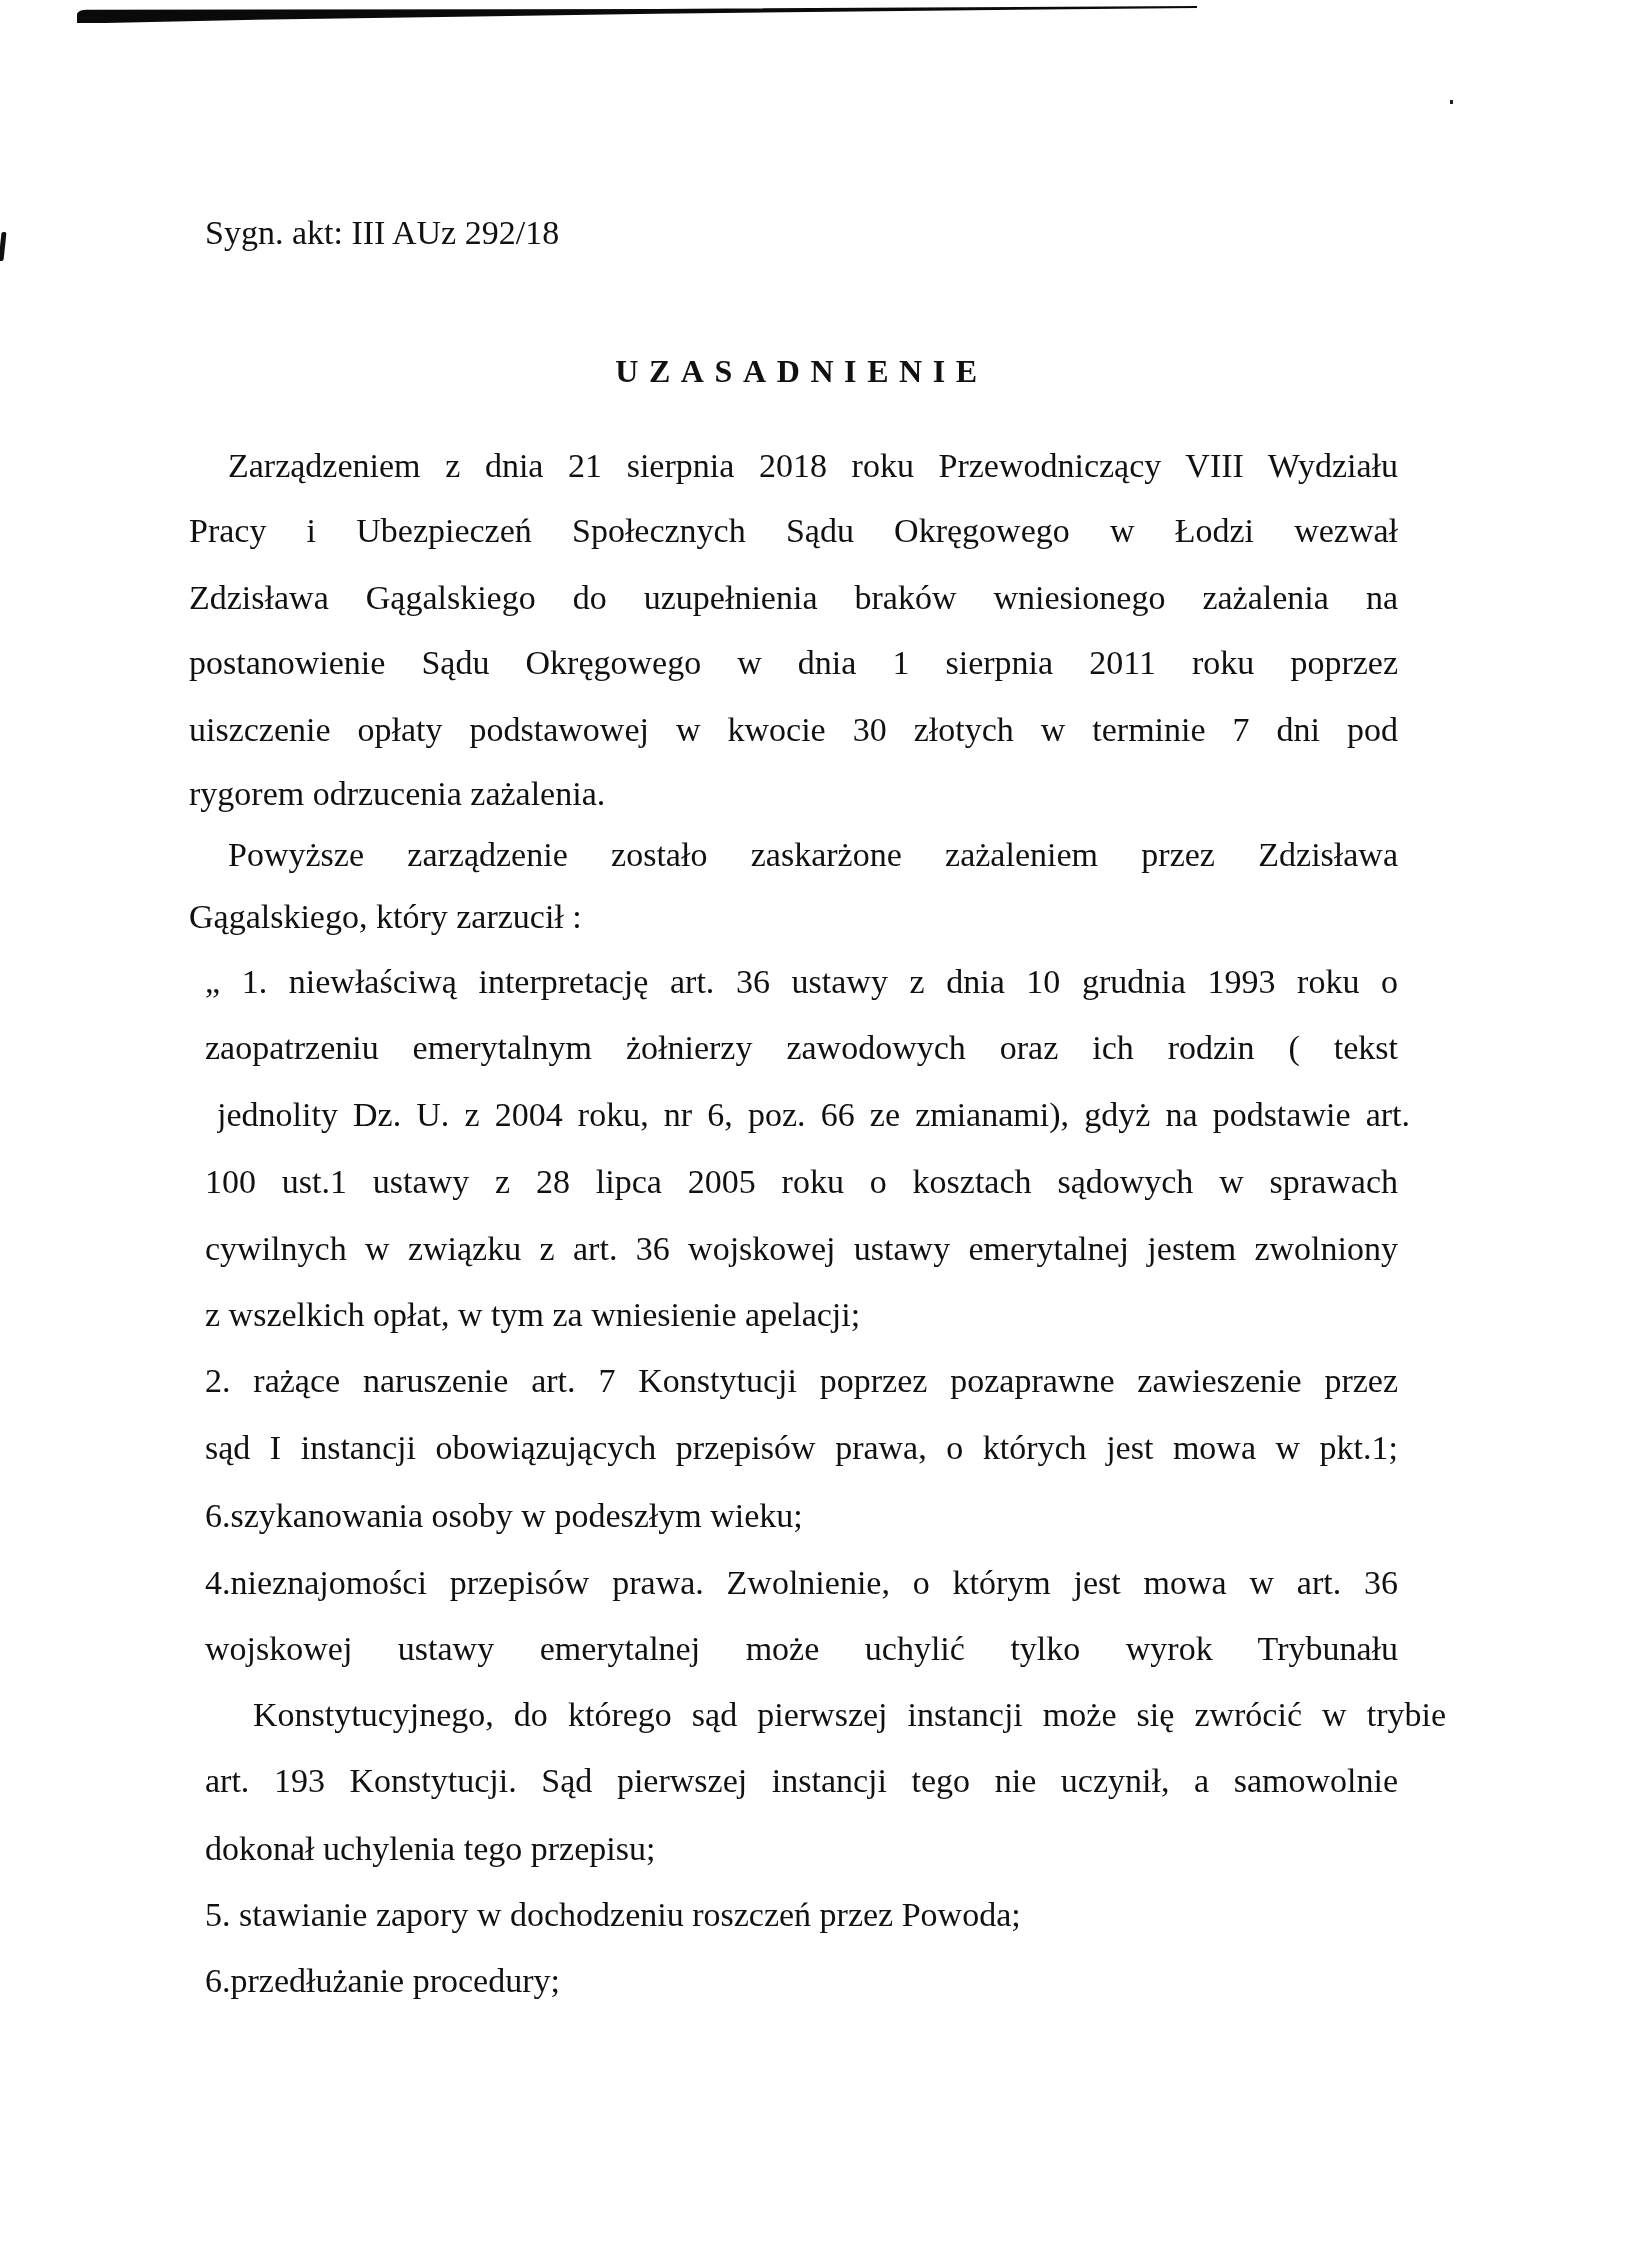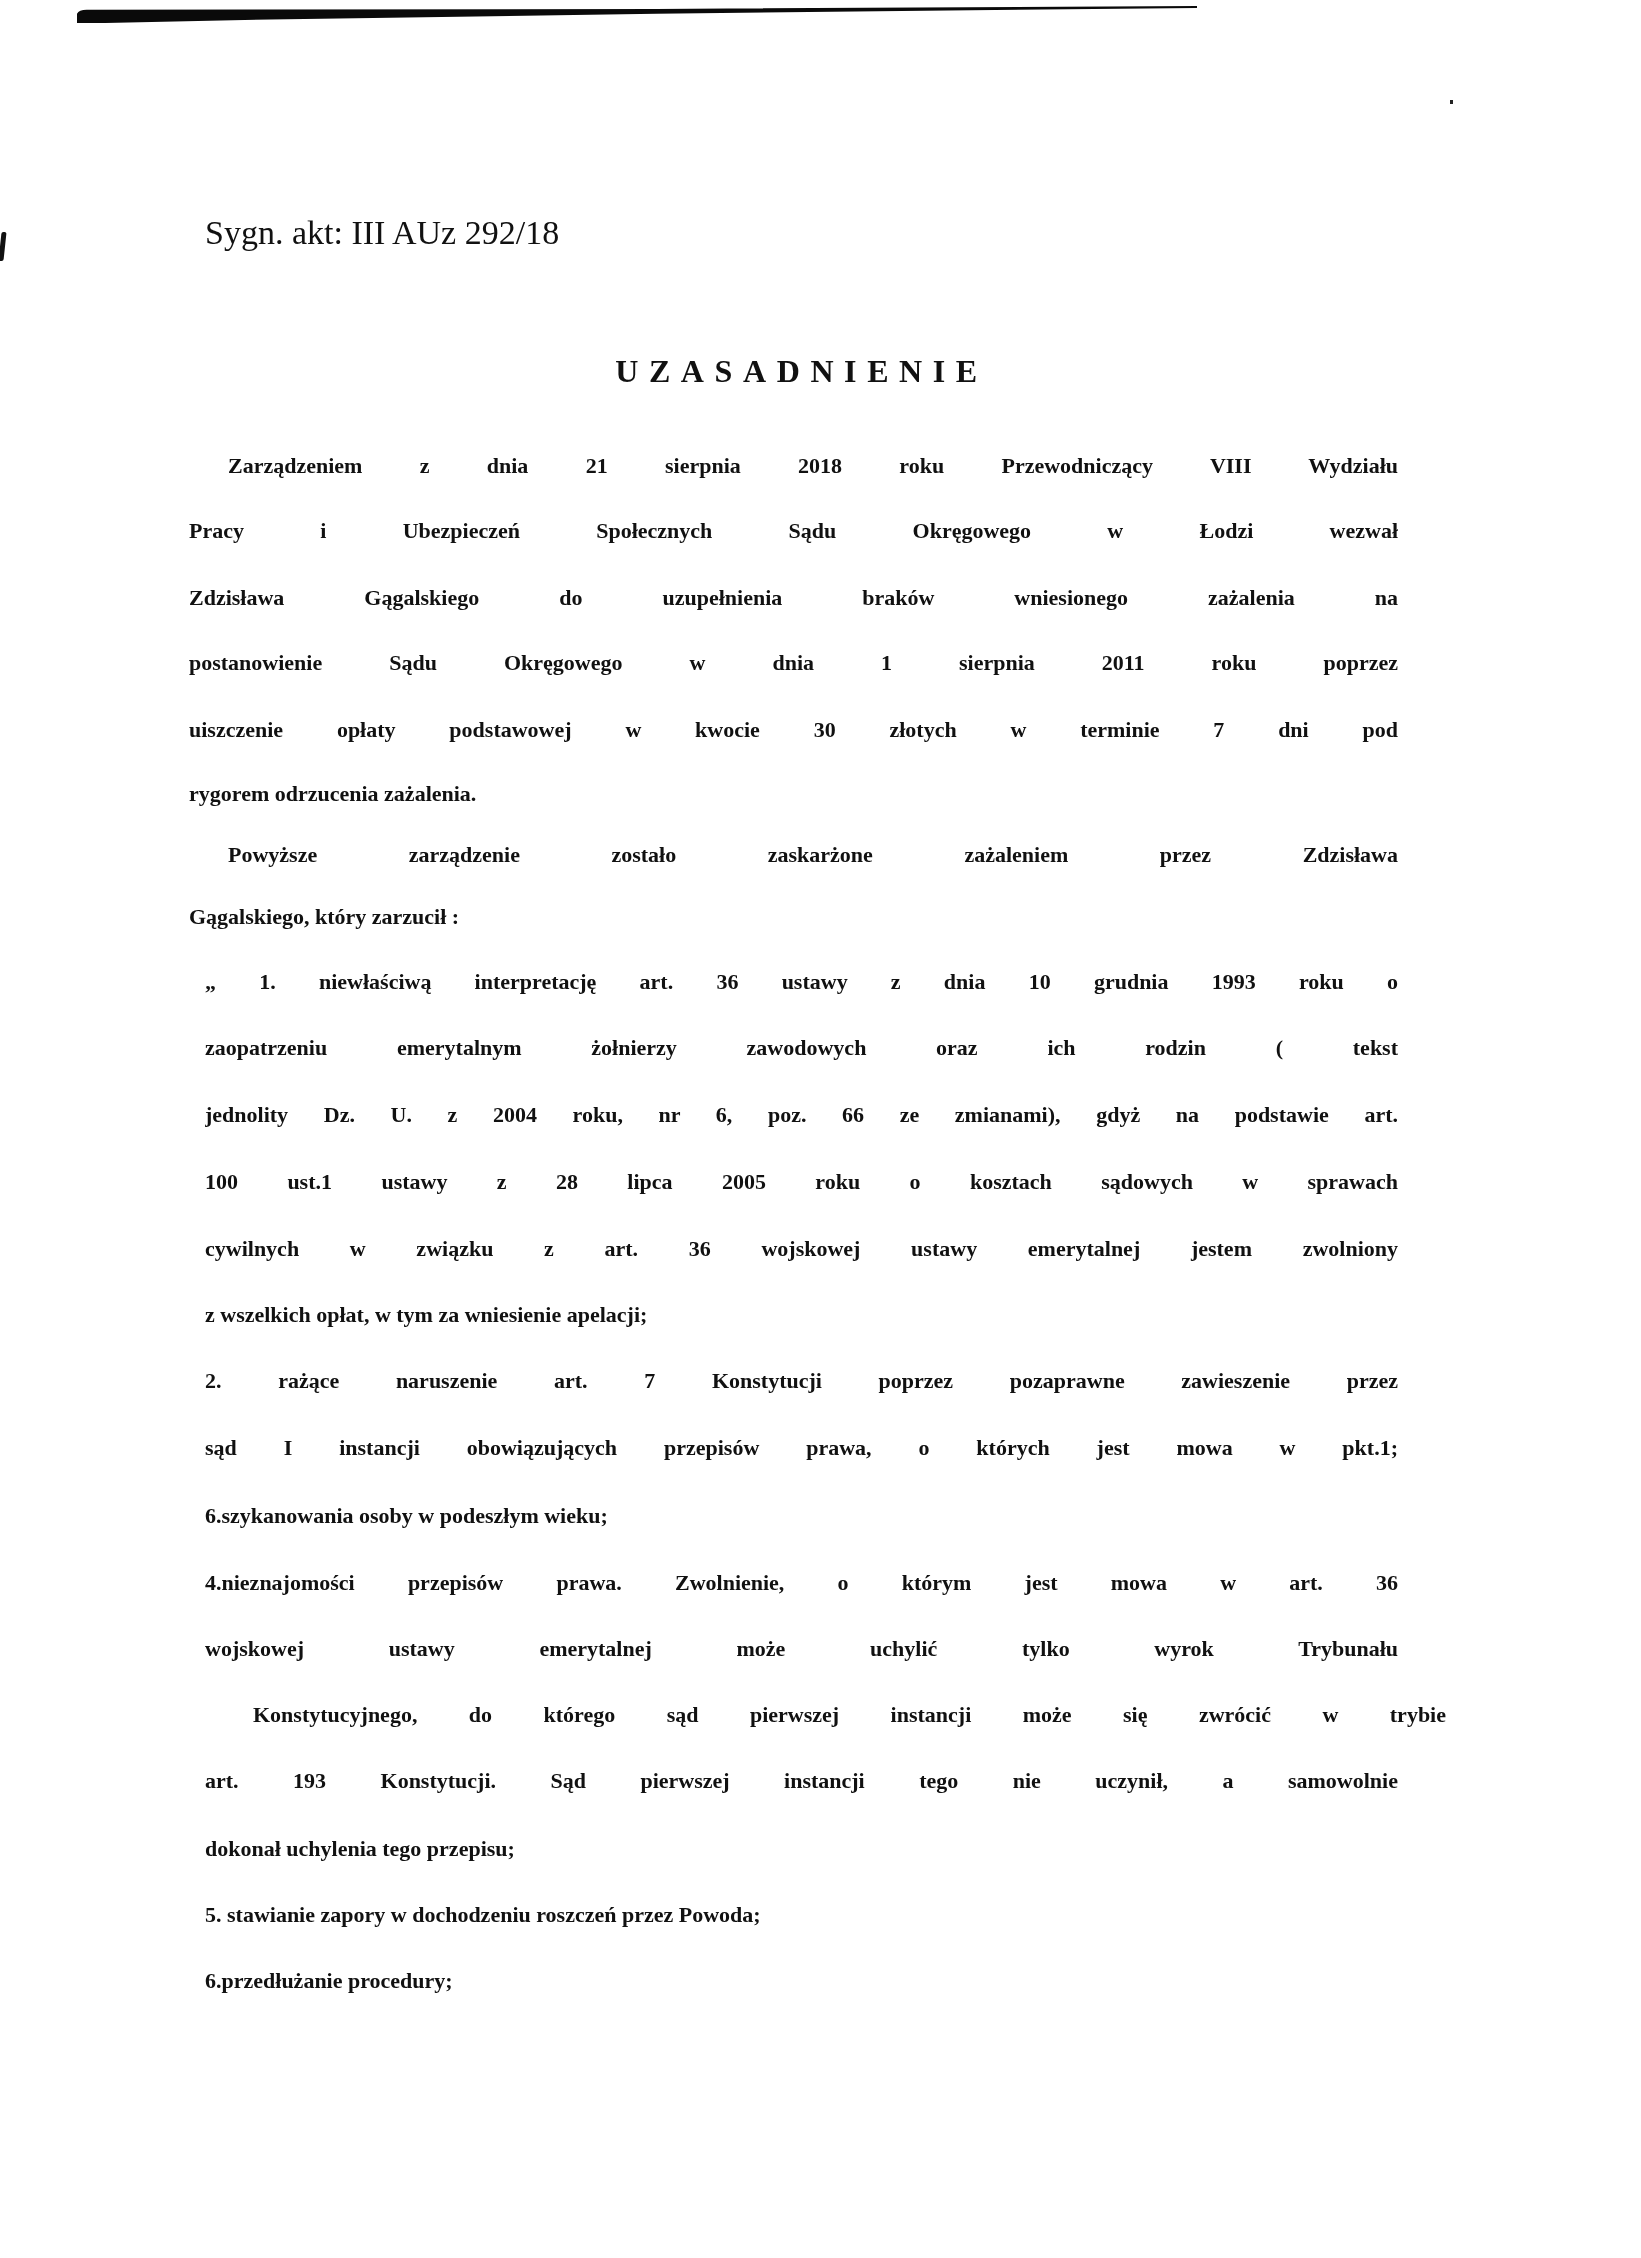--- a/index.html
+++ b/index.html
@@ -2,22 +2,22 @@
 <html><head>
 <meta charset="utf-8">
 <style>
   html, body { margin: 0; padding: 0; background: #ffffff; }
   body { width: 1641px; height: 2258px; position: relative; overflow: hidden;
          font-family: "Liberation Serif", "DejaVu Serif", serif; color: #111; }
   .scan-bar { position: absolute; left: 77px; top: 5.8px; width: 1120px; height: 17.4px; }
   .margin-mark { position: absolute; left: 0; top: 232px; width: 4.8px; height: 29px; background: #111;
                  border-radius: 1.9px; transform: skewX(-6deg); }
   .speck { position: absolute; left: 1450px; top: 100px; width: 2.9px; height: 3.9px; background: #222; }
-  .line { position: absolute; left: 189px; width: 1209px; font-size: 22px; line-height: 42px;
-          height: 42px; white-space: nowrap; text-align: justify; text-align-last: justify; font-weight: bold; }
+  .line { position: absolute; left: 189px; width: 1209px; font-size: 34px; line-height: 42px;
+          height: 42px; white-space: nowrap; text-align: justify; text-align-last: justify; }
   .line.last { text-align-last: left; }
   .line.indent { left: 228px; width: 1170px; }
   .line.item-indent { left: 205px; width: 1193px; }
   .case-number { position: absolute; left: 205px; top: 178px; font-size: 34px; line-height: 42px; margin-top: 34px; }
   .doc-title { position: absolute; left: 0; width: 1603px; top: 303px; text-align: center;
                font-size: 32px; font-weight: bold; letter-spacing: 10.6px; line-height: 42px; margin-top: 47px; }
 </style>
 </head>
 <body>
 
@@ -36,21 +36,21 @@
   <div class="line" style="top: 577px; white-space: normal; overflow: hidden;">Zdzisława Gągalskiego do uzupełnienia braków wniesionego zażalenia na</div>
   <div class="line" style="top: 642px; white-space: normal; overflow: hidden;">postanowienie Sądu Okręgowego w dnia 1 sierpnia 2011 roku poprzez</div>
   <div class="line" style="top: 709px; white-space: normal; overflow: hidden;">uiszczenie opłaty podstawowej w kwocie 30 złotych w terminie 7 dni pod</div>
   <div class="line last" style="top:773px">rygorem odrzucenia zażalenia.</div>
 
   <div class="line indent" style="top: 834px; white-space: normal; overflow: hidden;">Powyższe zarządzenie zostało zaskarżone zażaleniem przez Zdzisława</div>
   <div class="line last" style="top:896px">Gągalskiego, który zarzucił :</div>
 
   <div class="line item-indent" style="top: 961px; white-space: normal; overflow: hidden;">„ 1. niewłaściwą interpretację art. 36 ustawy z dnia 10 grudnia 1993 roku o</div>
   <div class="line item-indent" style="top: 1027px; white-space: normal; overflow: hidden;">zaopatrzeniu emerytalnym żołnierzy zawodowych oraz ich rodzin ( tekst</div>
-  <div class="line item-indent" style="top: 1094px; white-space: normal; overflow: hidden;">jednolity Dz. U. z 2004 roku, nr 6, poz. 66 ze zmianami), gdyż na podstawie art.</div>
+  <div class="line item-indent" style="top: 1094px; white-space: normal; overflow: hidden; margin-left: 12px;">jednolity Dz. U. z 2004 roku, nr 6, poz. 66 ze zmianami), gdyż na podstawie art.</div>
   <div class="line item-indent" style="top: 1161px; white-space: normal; overflow: hidden;">100 ust.1 ustawy z 28 lipca 2005 roku o kosztach sądowych w sprawach</div>
   <div class="line item-indent" style="top: 1228px; white-space: normal; overflow: hidden;">cywilnych w związku z art. 36 wojskowej ustawy emerytalnej jestem zwolniony</div>
   <div class="line item-indent last" style="top:1294px">z wszelkich opłat, w tym za wniesienie apelacji;</div>
 
   <div class="line item-indent" style="top: 1360px; white-space: normal; overflow: hidden;">2. rażące naruszenie art. 7 Konstytucji poprzez pozaprawne zawieszenie przez</div>
   <div class="line item-indent" style="top: 1427px; white-space: normal; overflow: hidden;">sąd I instancji obowiązujących przepisów prawa, o których jest mowa w pkt.1;</div>
   <div class="line item-indent last" style="top:1495px">6.szykanowania osoby w podeszłym wieku;</div>
 
   <div class="line item-indent" style="top: 1562px; white-space: normal; overflow: hidden;">4.nieznajomości przepisów prawa. Zwolnienie, o którym jest mowa w art. 36</div>
   <div class="line item-indent" style="top: 1628px; white-space: normal; overflow: hidden;">wojskowej ustawy emerytalnej może uchylić tylko wyrok Trybunału</div>

